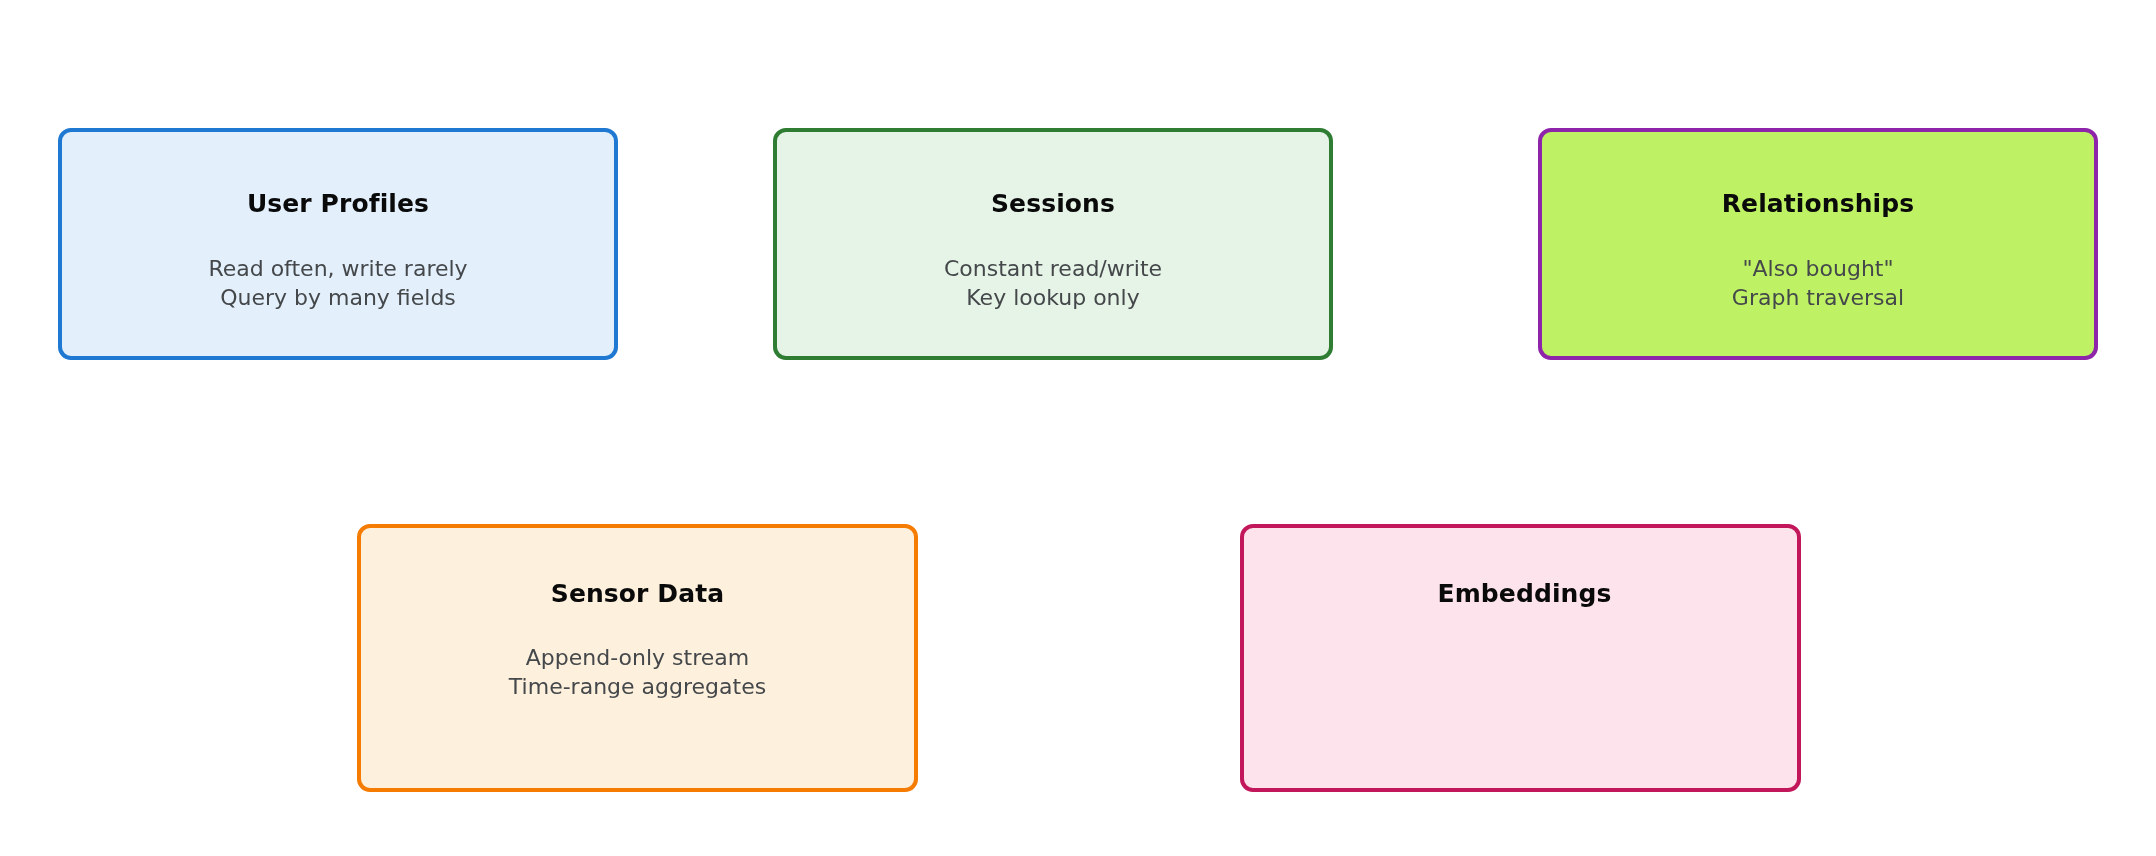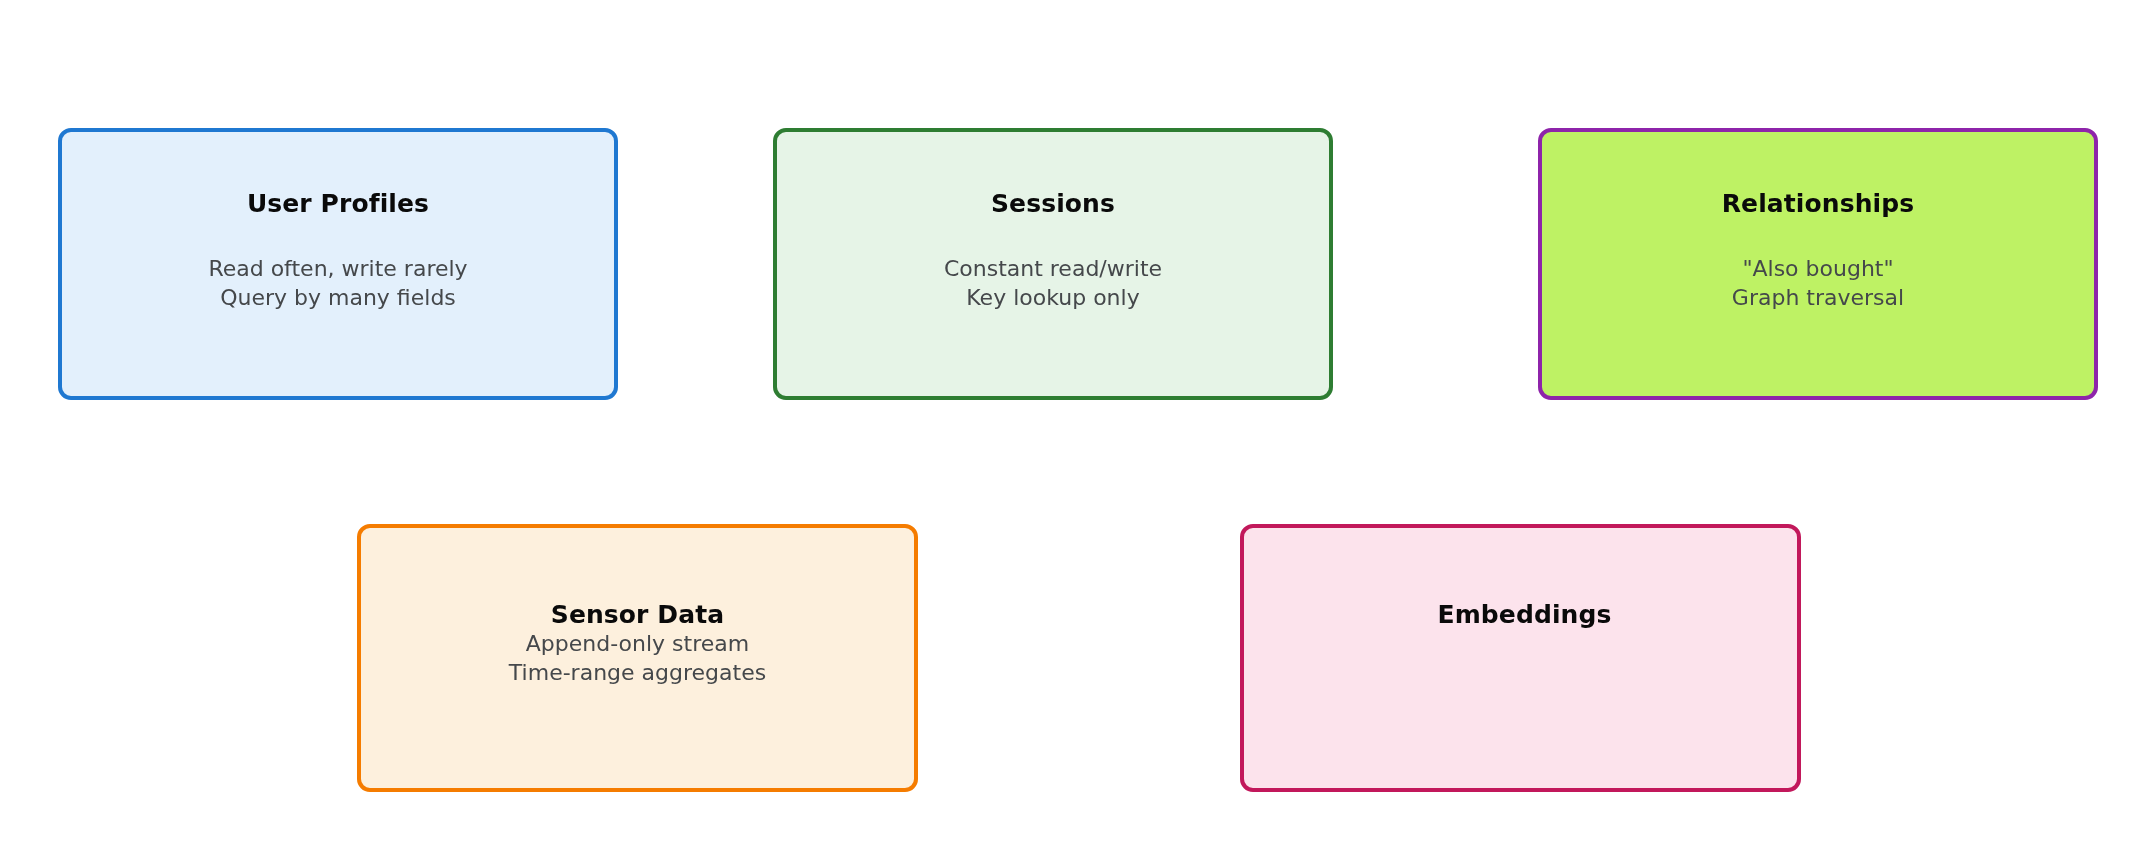--- a/index.html
+++ b/index.html
@@ -43,28 +43,28 @@
   .card-body {
     font-size: 22px;
     font-weight: normal;
     color: #45484b;
     text-align: center;
     line-height: 1.32;
     white-space: pre-line;
   }
 
   
-  .row1 { top: 128px; width: 560px; height: 272px; }
+  .row1 { top: 128px; width: 560px; height: 232px; }
   .row1 .card-title { margin-top: 58px; }
   .row1 .card-body  { margin-top: 36px; }
 
   
   .row2 { top: 524px; width: 561px; height: 268px; }
-  .row2 .card-title { margin-top: 73px; }
-  .row2 .card-body  { }
+  .row2 .card-title { margin-top: 52px; }
+  .row2 .card-body  { margin-top: 35px; }
 
   .pos-a { left: 58px; }
   .pos-b { left: 773px; }
   .pos-c { left: 1538px; }
   .pos-d { left: 357px; }
   .pos-e { left: 1240px; }
 </style>
 </head>
 <body style="background: rgb(255, 255, 255);">
 

